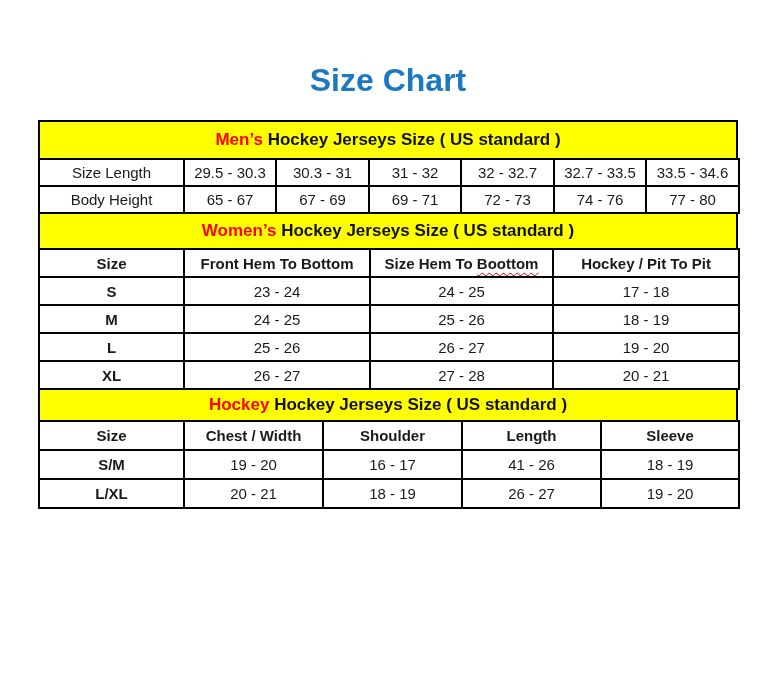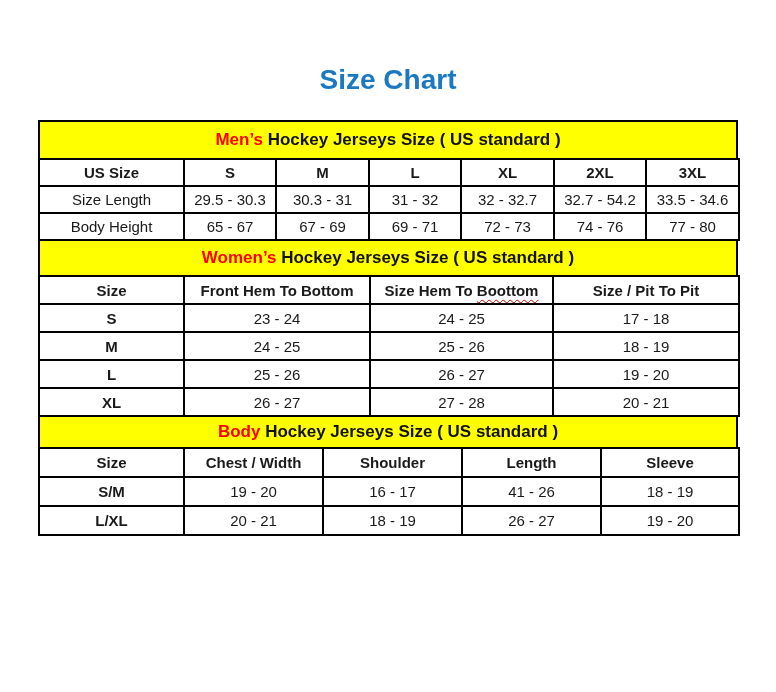--- a/index.html
+++ b/index.html
@@ -14,21 +14,21 @@
   }
   .page {
     width: 776px;
     height: 692px;
     background: #ffffff;
     position: relative;
   }
   .title {
     padding-top: 60px;
     text-align: center;
-    font-size: 28px;
+    font-size: 32px;
     font-weight: bold;
     color: #1b79c2;
     line-height: 40px;
   }
   .chart {
     width: 700px;
     margin: 20px auto 0 auto;
   }
   .band {
     background: #ffff00;
@@ -90,36 +90,27 @@
       <colgroup>
         <col style="width:145px">
           <col style="width:92px">
           <col style="width:93px">
           <col style="width:92px">
           <col style="width:93px">
           <col style="width:92px">
           <col style="width:93px">
       </colgroup>
       <tbody>
-          <tr>
-        <th>US Size</th>
-        <th>S</th>
-        <th>M</th>
-        <th>L</th>
-        <th>XL</th>
-        <th>2XL</th>
-        <th>3XL</th>
-      </tr>
       <tr>
         <td>Size Length</td>
         <td>29.5 - 30.3</td>
         <td>30.3 - 31</td>
         <td>31 - 32</td>
         <td>32 - 32.7</td>
-        <td>32.7 - 54.2</td>
+        <td>32.7 - 33.5</td>
         <td>33.5 - 34.6</td>
       </tr>
       <tr>
         <td>Body Height</td>
         <td>65 - 67</td>
         <td>67 - 69</td>
         <td>69 - 71</td>
         <td>72 - 73</td>
         <td>74 - 76</td>
         <td>77 - 80</td>
@@ -134,21 +125,21 @@
         <col style="width:145px">
           <col style="width:186px">
           <col style="width:183px">
           <col style="width:186px">
       </colgroup>
       <tbody>
           <tr>
         <th>Size</th>
         <th>Front Hem To Bottom</th>
         <th><span>Size Hem To </span><span class="sq">Boottom</span></th>
-        <th>Size / Pit To Pit</th>
+        <th>Hockey / Pit To Pit</th>
       </tr>
       <tr>
         <td class="bold">S</td>
         <td>23 - 24</td>
         <td>24 - 25</td>
         <td>17 - 18</td>
       </tr>
       <tr>
         <td class="bold">M</td>
         <td>24 - 25</td>
@@ -163,21 +154,21 @@
       </tr>
       <tr>
         <td class="bold">XL</td>
         <td>26 - 27</td>
         <td>27 - 28</td>
         <td>20 - 21</td>
       </tr>
     </tbody>
       </table>
 
-    <div class="band youth"><span class="hl">Body</span><span> Hockey Jerseys Size ( US standard )</span></div>
+    <div class="band youth"><span class="hl">Hockey</span><span> Hockey Jerseys Size ( US standard )</span></div>
 
     <table class="t-youth">
       <colgroup>
         <col style="width:145px">
           <col style="width:139px">
           <col style="width:139px">
           <col style="width:139px">
           <col style="width:138px">
       </colgroup>
       <tbody>

